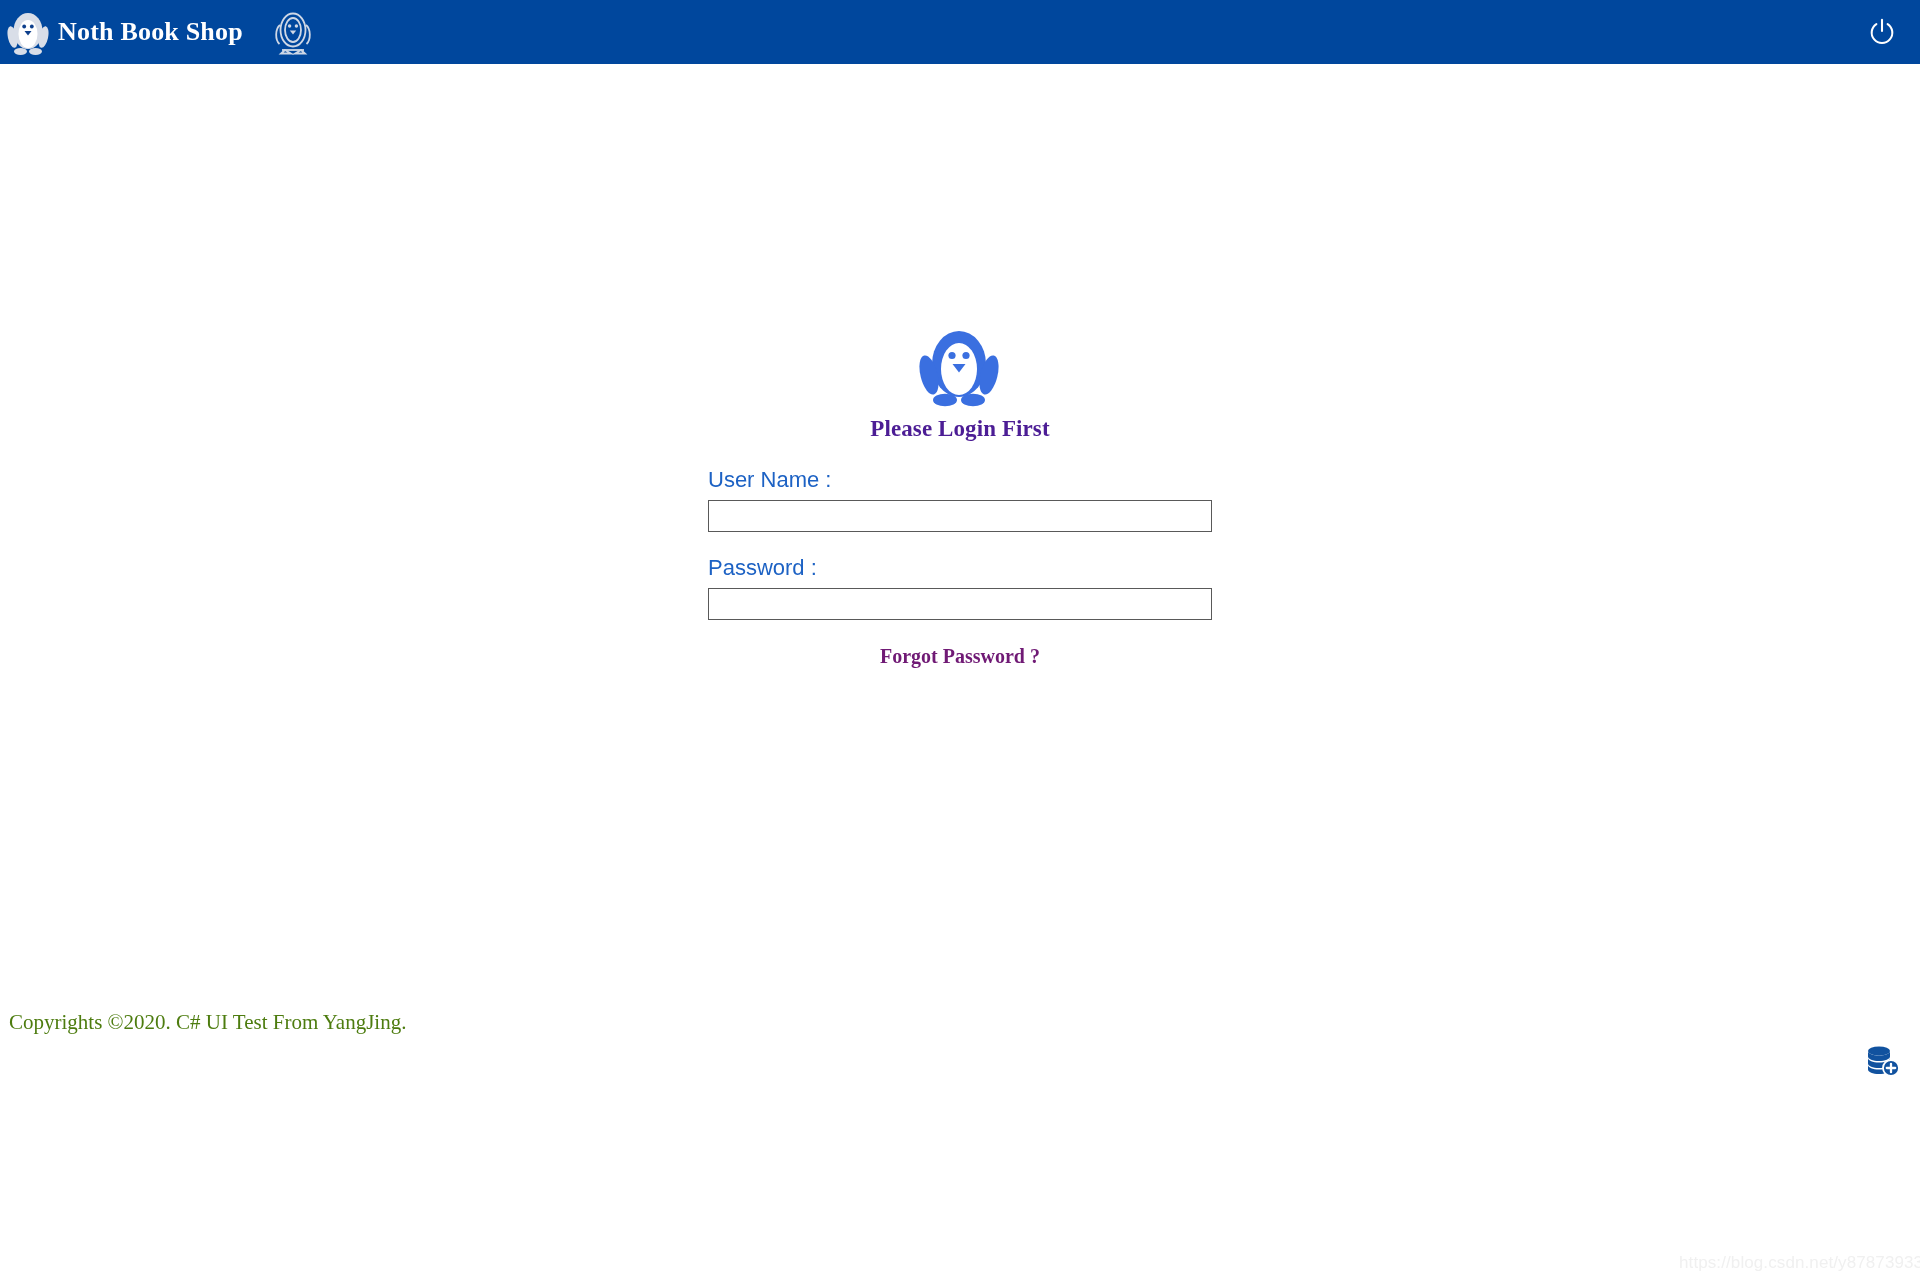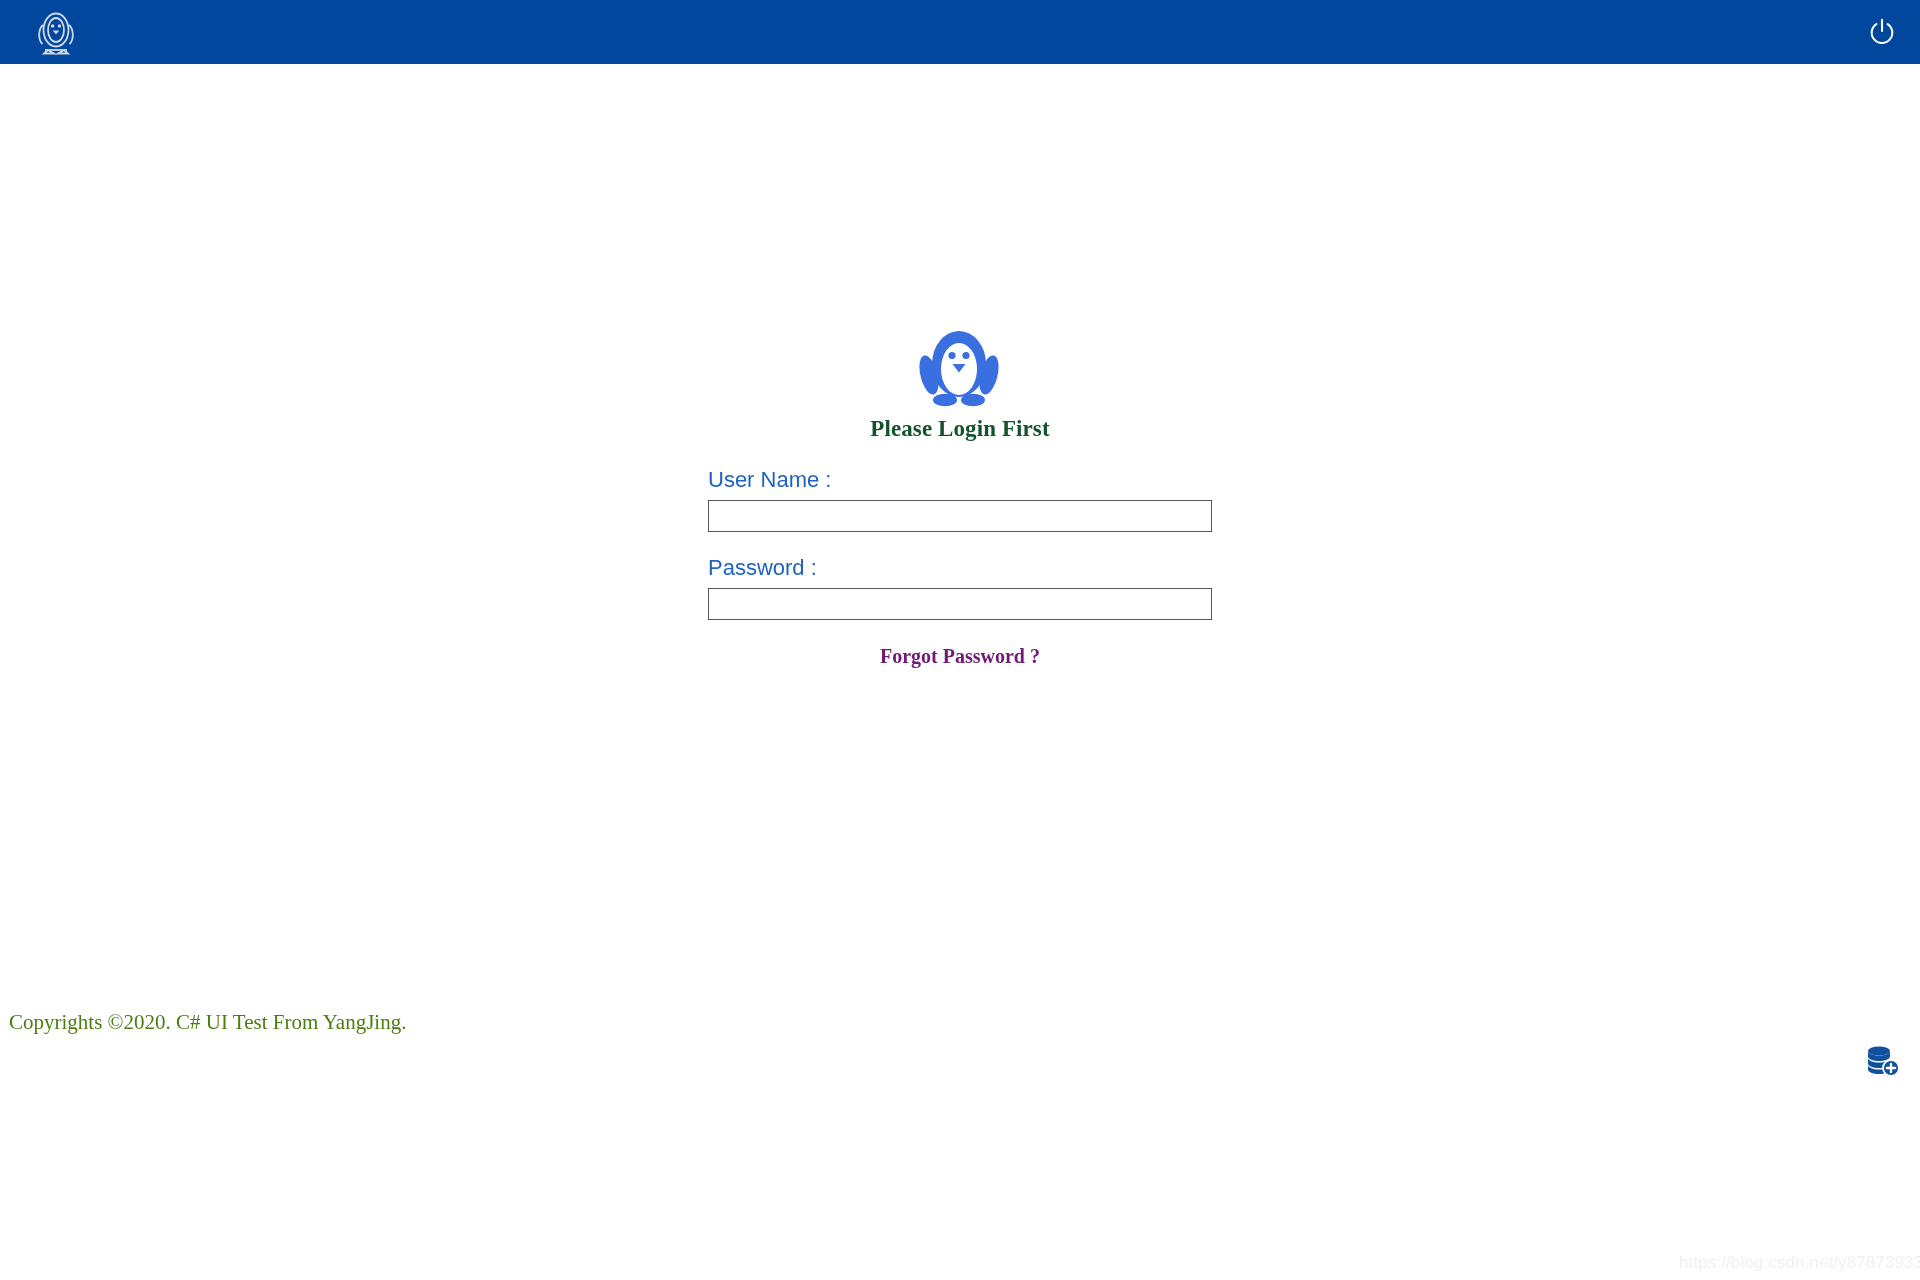--- a/index.html
+++ b/index.html
@@ -71,21 +71,21 @@
   .logo-row {
     display: flex;
     justify-content: center;
     margin-bottom: 6px;
     margin-left: -2px;
   }
   .big-penguin { width: 82px; height: 90px; display: block; }
 
   .login-heading {
     text-align: center;
-    color: #14532d;
+    color: #4c1d95;
     font-size: 23px;
     font-weight: bold;
     font-family: "Liberation Serif", serif;
     margin: 4px 0 0 0;
     letter-spacing: 0.1px;
   }
 
   .field-label {
     color: #1d62c4;
     font-size: 22px;
@@ -165,20 +165,38 @@
     font-family: "Liberation Sans", sans-serif;
     white-space: nowrap;
     letter-spacing: 0.1px;
   }
 </style>
 </head>
 <body>
 
 <div class="header">
 
+  <div class="brand-group">
+    <span class="brand-icon">
+      <svg viewBox="0 0 44 50" width="44" height="50" aria-hidden="true">
+        <g fill="#d9dee8">
+          <ellipse cx="22" cy="24" rx="14.5" ry="18"></ellipse>
+          <ellipse cx="6.5" cy="30" rx="4.6" ry="11" transform="rotate(-12 6.5 30)"></ellipse>
+          <ellipse cx="37.5" cy="30" rx="4.6" ry="11" transform="rotate(12 37.5 30)"></ellipse>
+          <ellipse cx="14.5" cy="44.5" rx="6.5" ry="3.4"></ellipse>
+          <ellipse cx="29.5" cy="44.5" rx="6.5" ry="3.4"></ellipse>
+        </g>
+        <ellipse cx="22" cy="27" rx="9.5" ry="14" fill="#ffffff"></ellipse>
+        <circle cx="18.2" cy="19.5" r="1.9" fill="#0e3f8c"></circle>
+        <circle cx="25.8" cy="19.5" r="1.9" fill="#0e3f8c"></circle>
+        <path d="M18.5 24 L25.5 24 L22 28.5 Z" fill="#0e3f8c"></path>
+      </svg>
+    </span>
+    <span class="brand-title">Noth Book Shop</span>
+  </div>
 
   <span class="second-penguin">
     <svg viewBox="0 0 44 50" width="44" height="50" aria-hidden="true">
       <g fill="none" stroke="#cfd8e6" stroke-width="1.8">
         <ellipse cx="22" cy="23" rx="12.5" ry="16.5"></ellipse>
         <ellipse cx="22" cy="23" rx="8" ry="12"></ellipse>
         <path d="M9 18 C4 22 4 33 8.5 37"></path>
         <path d="M35 18 C40 22 40 33 35.5 37"></path>
         <path d="M11 43 h22"></path>
         <path d="M14 43 l-4 3.5 h10 z"></path>

